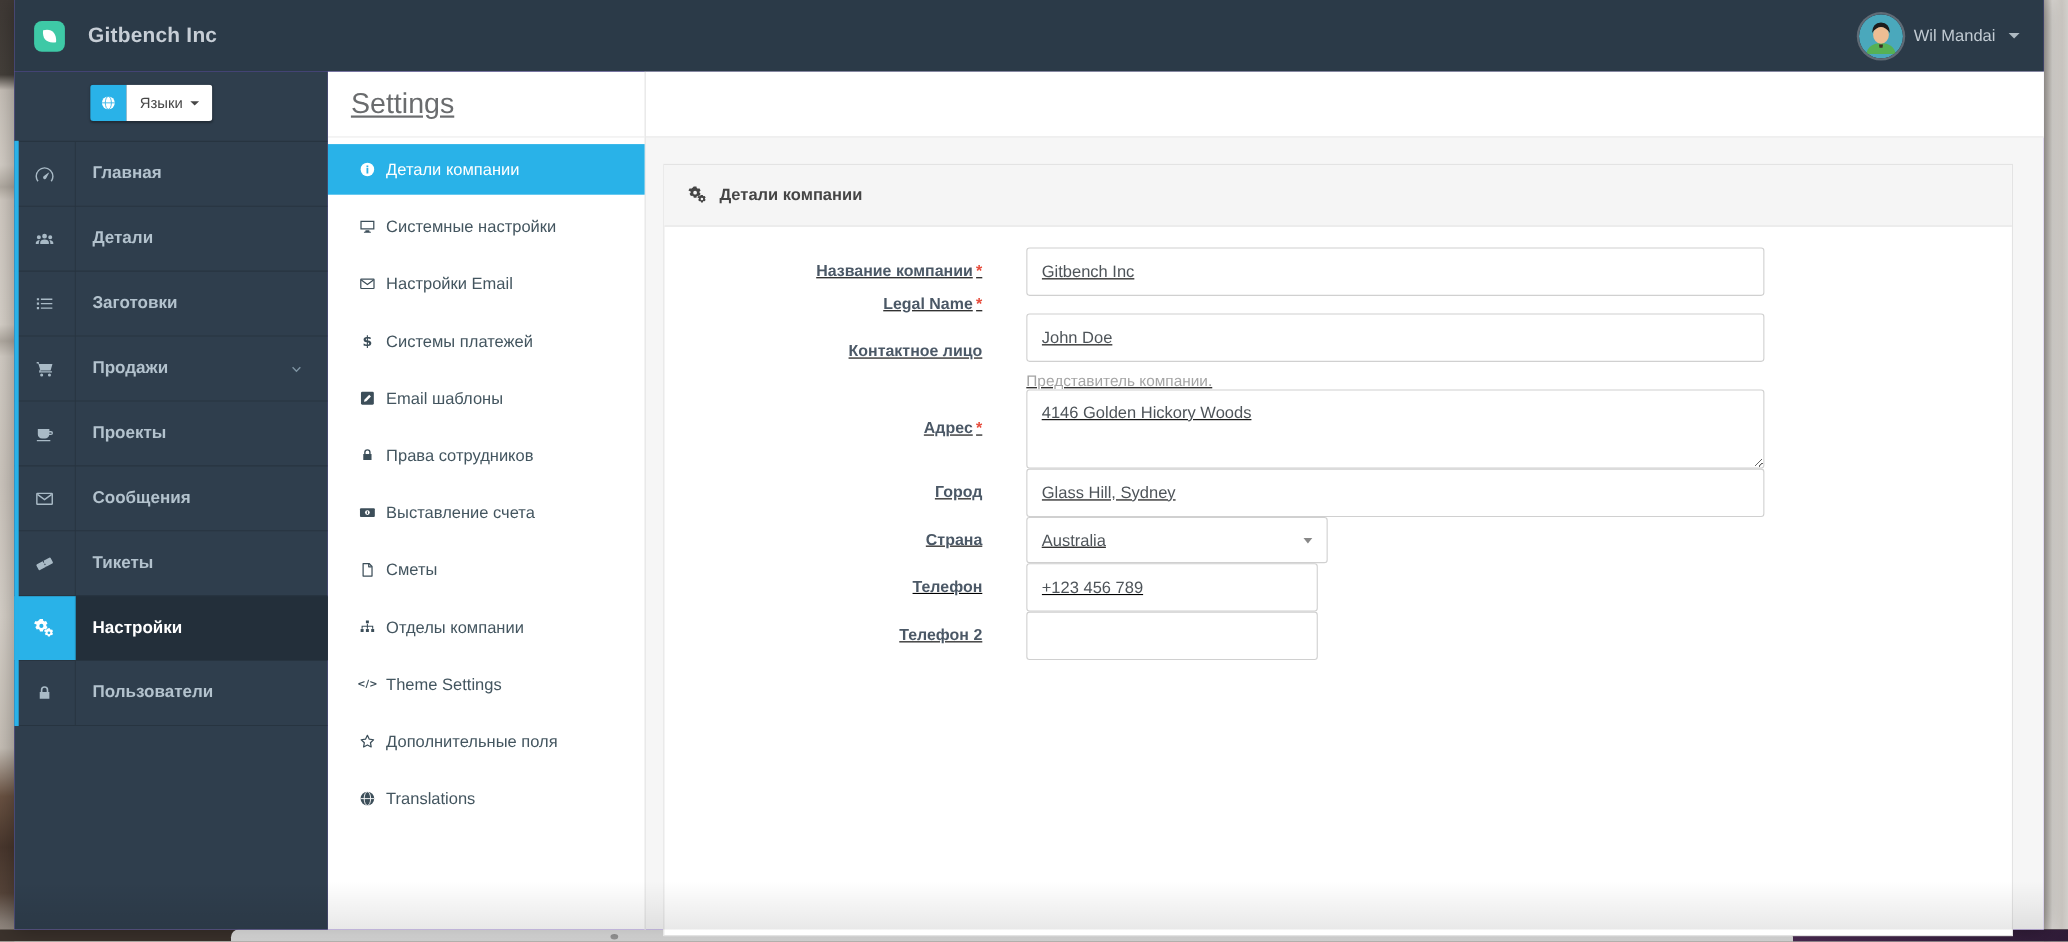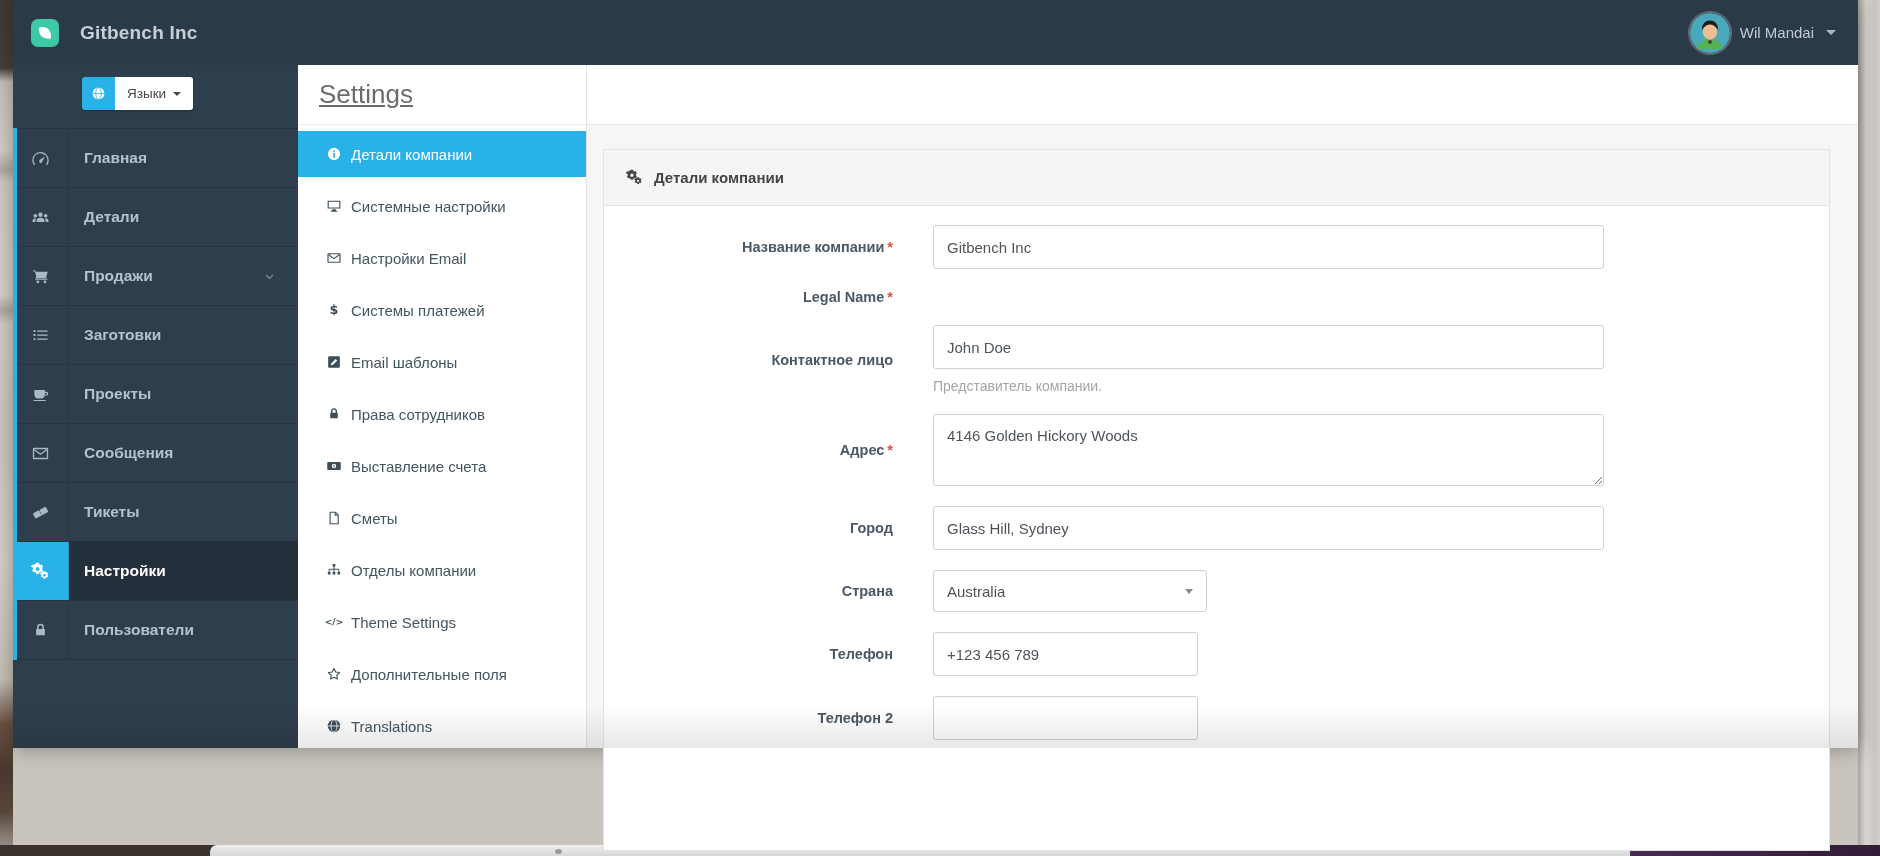--- a/index.html
+++ b/index.html
@@ -16,21 +16,21 @@
       #57453a 812px,#8a8078 838px,#9d948c 856px);}
   .wall-right{position:absolute;left:1858px;top:0;width:22px;height:856px;
     background:linear-gradient(90deg,#aaa5a0 0,#d8d5d1 35%,#cbc7c2 75%,#d2cfcb 100%);}
   .wall-bottom{position:absolute;left:0;top:845px;width:1880px;height:11px;background:#3b322c;}
   .wall-bottom .dock{position:absolute;left:210px;top:0;width:1420px;height:11px;
     background:linear-gradient(180deg,#efefef,#d7d7d7);border-radius:7px 7px 0 0;}
   .wall-bottom .dock-dot{position:absolute;left:555px;top:4px;width:7px;height:5px;border-radius:50%;background:#9a9a9a;}
   .wall-bottom .purple{position:absolute;left:1630px;top:0;width:250px;height:11px;
     background:linear-gradient(90deg,#4a2a52,#301c38);}
   
-  .window{position:absolute;left:13px;top:0;width:1845px;height:748px;background:#8b5cf6;
+  .window{position:absolute;left:13px;top:0;width:1845px;height:845px;background:#8b5cf6;
     box-shadow:0 0 20px rgba(0,0,0,.35);}
   .window:after{content:"";position:absolute;left:0;right:0;bottom:0;height:44px;
     background:linear-gradient(rgba(0,0,0,0),rgba(0,0,0,.09));pointer-events:none;z-index:60;}
   
   .navbar{position:absolute;left:0;top:0;right:0;height:65px;background:#2b3a48;z-index:5;
     display:flex;align-items:center;}
   .logo{width:28px;height:28px;border-radius:7px;background:#3ec9a6;margin-left:18px;flex:0 0 auto;}
   .brand{color:#c7ced6;font-size:19px;font-weight:bold;margin-left:21px;letter-spacing:.2px;}
   .nav-right{margin-left:auto;margin-right:22px;display:flex;align-items:center;gap:10px;cursor:pointer;}
   .avatar{width:40px;height:40px;border-radius:50%;overflow:hidden;flex:0 0 auto;box-shadow:0 0 0 2px rgba(255,255,255,.25);}
@@ -69,21 +69,21 @@
   .sub-item.active .s-ico{color:#fff;}
   
   .main{position:absolute;left:573px;top:65px;right:0;bottom:0;background:#f6f6f6;}
   .main-topband{height:59px;background:#fff;border-bottom:1px solid #e5e5e5;}
   .card{margin:24px 28px 0 17px;background:#fff;border:1px solid #e3e3e3;min-height:700px;}
   .card-head{height:55px;background:#f5f5f5;border-bottom:1px solid #e3e3e3;display:flex;align-items:center;}
   .card-head .c-ico{margin-left:21px;margin-right:10px;color:#454545;display:flex;}
   .card-head .c-ico .ic{width:19px;height:19px;}
   .card-title{font-size:15px;font-weight:bold;color:#454545;}
   .card-body{padding-top:19px;}
-  .frow{display:flex;align-items:center;margin-bottom:20px;}
+  .frow{display:flex;align-items:center;text-decoration:underline;}
   .flabel{flex:0 0 289px;text-align:right;font-size:14.5px;font-weight:bold;color:#4b5866;}
   .req{color:#e74c3c;margin-left:3px;}
   .fctrl{margin-left:40px;}
   .finput{box-sizing:border-box;height:44px;border:1px solid #d0d0d0;border-radius:3px;background:#fff;
     font-family:inherit;font-size:15px;color:#4e5459;padding:0 13px;outline:none;display:block;}
   textarea.finput{height:72px;padding-top:11px;resize:vertical;line-height:1.3;}
   .w-full{width:671px;}
   .w-small{width:265px;}
   .fselect{box-sizing:border-box;width:274px;height:42px;border:1px solid #d0d0d0;border-radius:3px;background:#fff;
     display:flex;align-items:center;padding:0 13px;font-size:15px;color:#4e5459;cursor:pointer;}
@@ -162,45 +162,45 @@
               <path fill="currentColor" d="M12 6.3a2.5 2.5 0 1 1 0 5 2.5 2.5 0 0 1 0-5zM6.1 7.9a2.1 2.1 0 1 1 0 4.2 2.1 2.1 0 0 1 0-4.2zM17.9 7.9a2.1 2.1 0 1 1 0 4.2 2.1 2.1 0 0 1 0-4.2zM12 12.2c2.5 0 4.5 1.3 4.5 3.1V17h-9v-1.7c0-1.8 2-3.1 4.5-3.1zM5 13.2c.4-.1.8-.2 1.2-.2l1 .1a4.3 4.3 0 0 0-1.2 2.9V17H2.9v-1.2c0-1.2.9-2.2 2.1-2.6zM19 13.2c1.2.4 2.1 1.4 2.1 2.6V17H18v-1c0-1.1-.4-2.1-1.2-2.9l1-.1c.4 0 .8.1 1.2.2z"></path>
             </svg>
           </div>
           <div class="side-label">
             <span>Детали</span>
           </div>
         </div>
         <div class="side-row">
           <div class="side-ico">
             <svg viewBox="0 0 24 24" class="ic">
+              <path fill="currentColor" d="M4 5.8h2.3V8H4zM8.2 6.2h11.9v1.4H8.2zM4 10.4h2.3v2.2H4zM8.2 10.8h11.9v1.4H8.2zM4 15h2.3v2.2H4zM8.2 15.4h11.9v1.4H8.2z"></path>
+            </svg>
+          </div>
+          <div class="side-label">
+            <span>Заготовки</span>
+          </div>
+        </div>
+        <div class="side-row">
+          <div class="side-ico">
+            <svg viewBox="0 0 24 24" class="ic">
               <path fill="currentColor" d="M3.8 4.8h2.1l.5 1.9h13.8l-1.9 6.9H7.7L5.5 6.2H3.8zM8 13l-.3 1.3h12v1.3H6.2l.7-2.9zM9 16.6a1.6 1.6 0 1 1 0 3.2 1.6 1.6 0 0 1 0-3.2zM17.1 16.6a1.6 1.6 0 1 1 0 3.2 1.6 1.6 0 0 1 0-3.2z"></path>
             </svg>
           </div>
           <div class="side-label">
             <span>Продажи</span>
             <span class="side-chevron">
               <svg viewBox="0 0 24 24" class="ic">
                 <path fill="none" stroke="currentColor" stroke-width="2.4" d="M5.5 9l6.5 6.5L18.5 9"></path>
               </svg>
             </span>
           </div>
         </div>
         <div class="side-row">
           <div class="side-ico">
             <svg viewBox="0 0 24 24" class="ic">
-              <path fill="currentColor" d="M4 5.8h2.3V8H4zM8.2 6.2h11.9v1.4H8.2zM4 10.4h2.3v2.2H4zM8.2 10.8h11.9v1.4H8.2zM4 15h2.3v2.2H4zM8.2 15.4h11.9v1.4H8.2z"></path>
-            </svg>
-          </div>
-          <div class="side-label">
-            <span>Заготовки</span>
-          </div>
-        </div>
-        <div class="side-row">
-          <div class="side-ico">
-            <svg viewBox="0 0 24 24" class="ic">
               <path fill="currentColor" d="M5 6.8h12v2.1h1.7a2.1 2.1 0 0 1 0 4.2h-1.8c-.5 2.1-2.2 3.6-4.4 3.6h-3C6.9 16.7 5 14.7 5 12.2zM17 10.4v1.5h1.6a.75.75 0 0 0 0-1.5zM4 18.2h14v1.3H4z"></path>
             </svg>
           </div>
           <div class="side-label">
             <span>Проекты</span>
           </div>
         </div>
         <div class="side-row">
           <div class="side-ico">
             <svg viewBox="0 0 24 24" class="ic">

